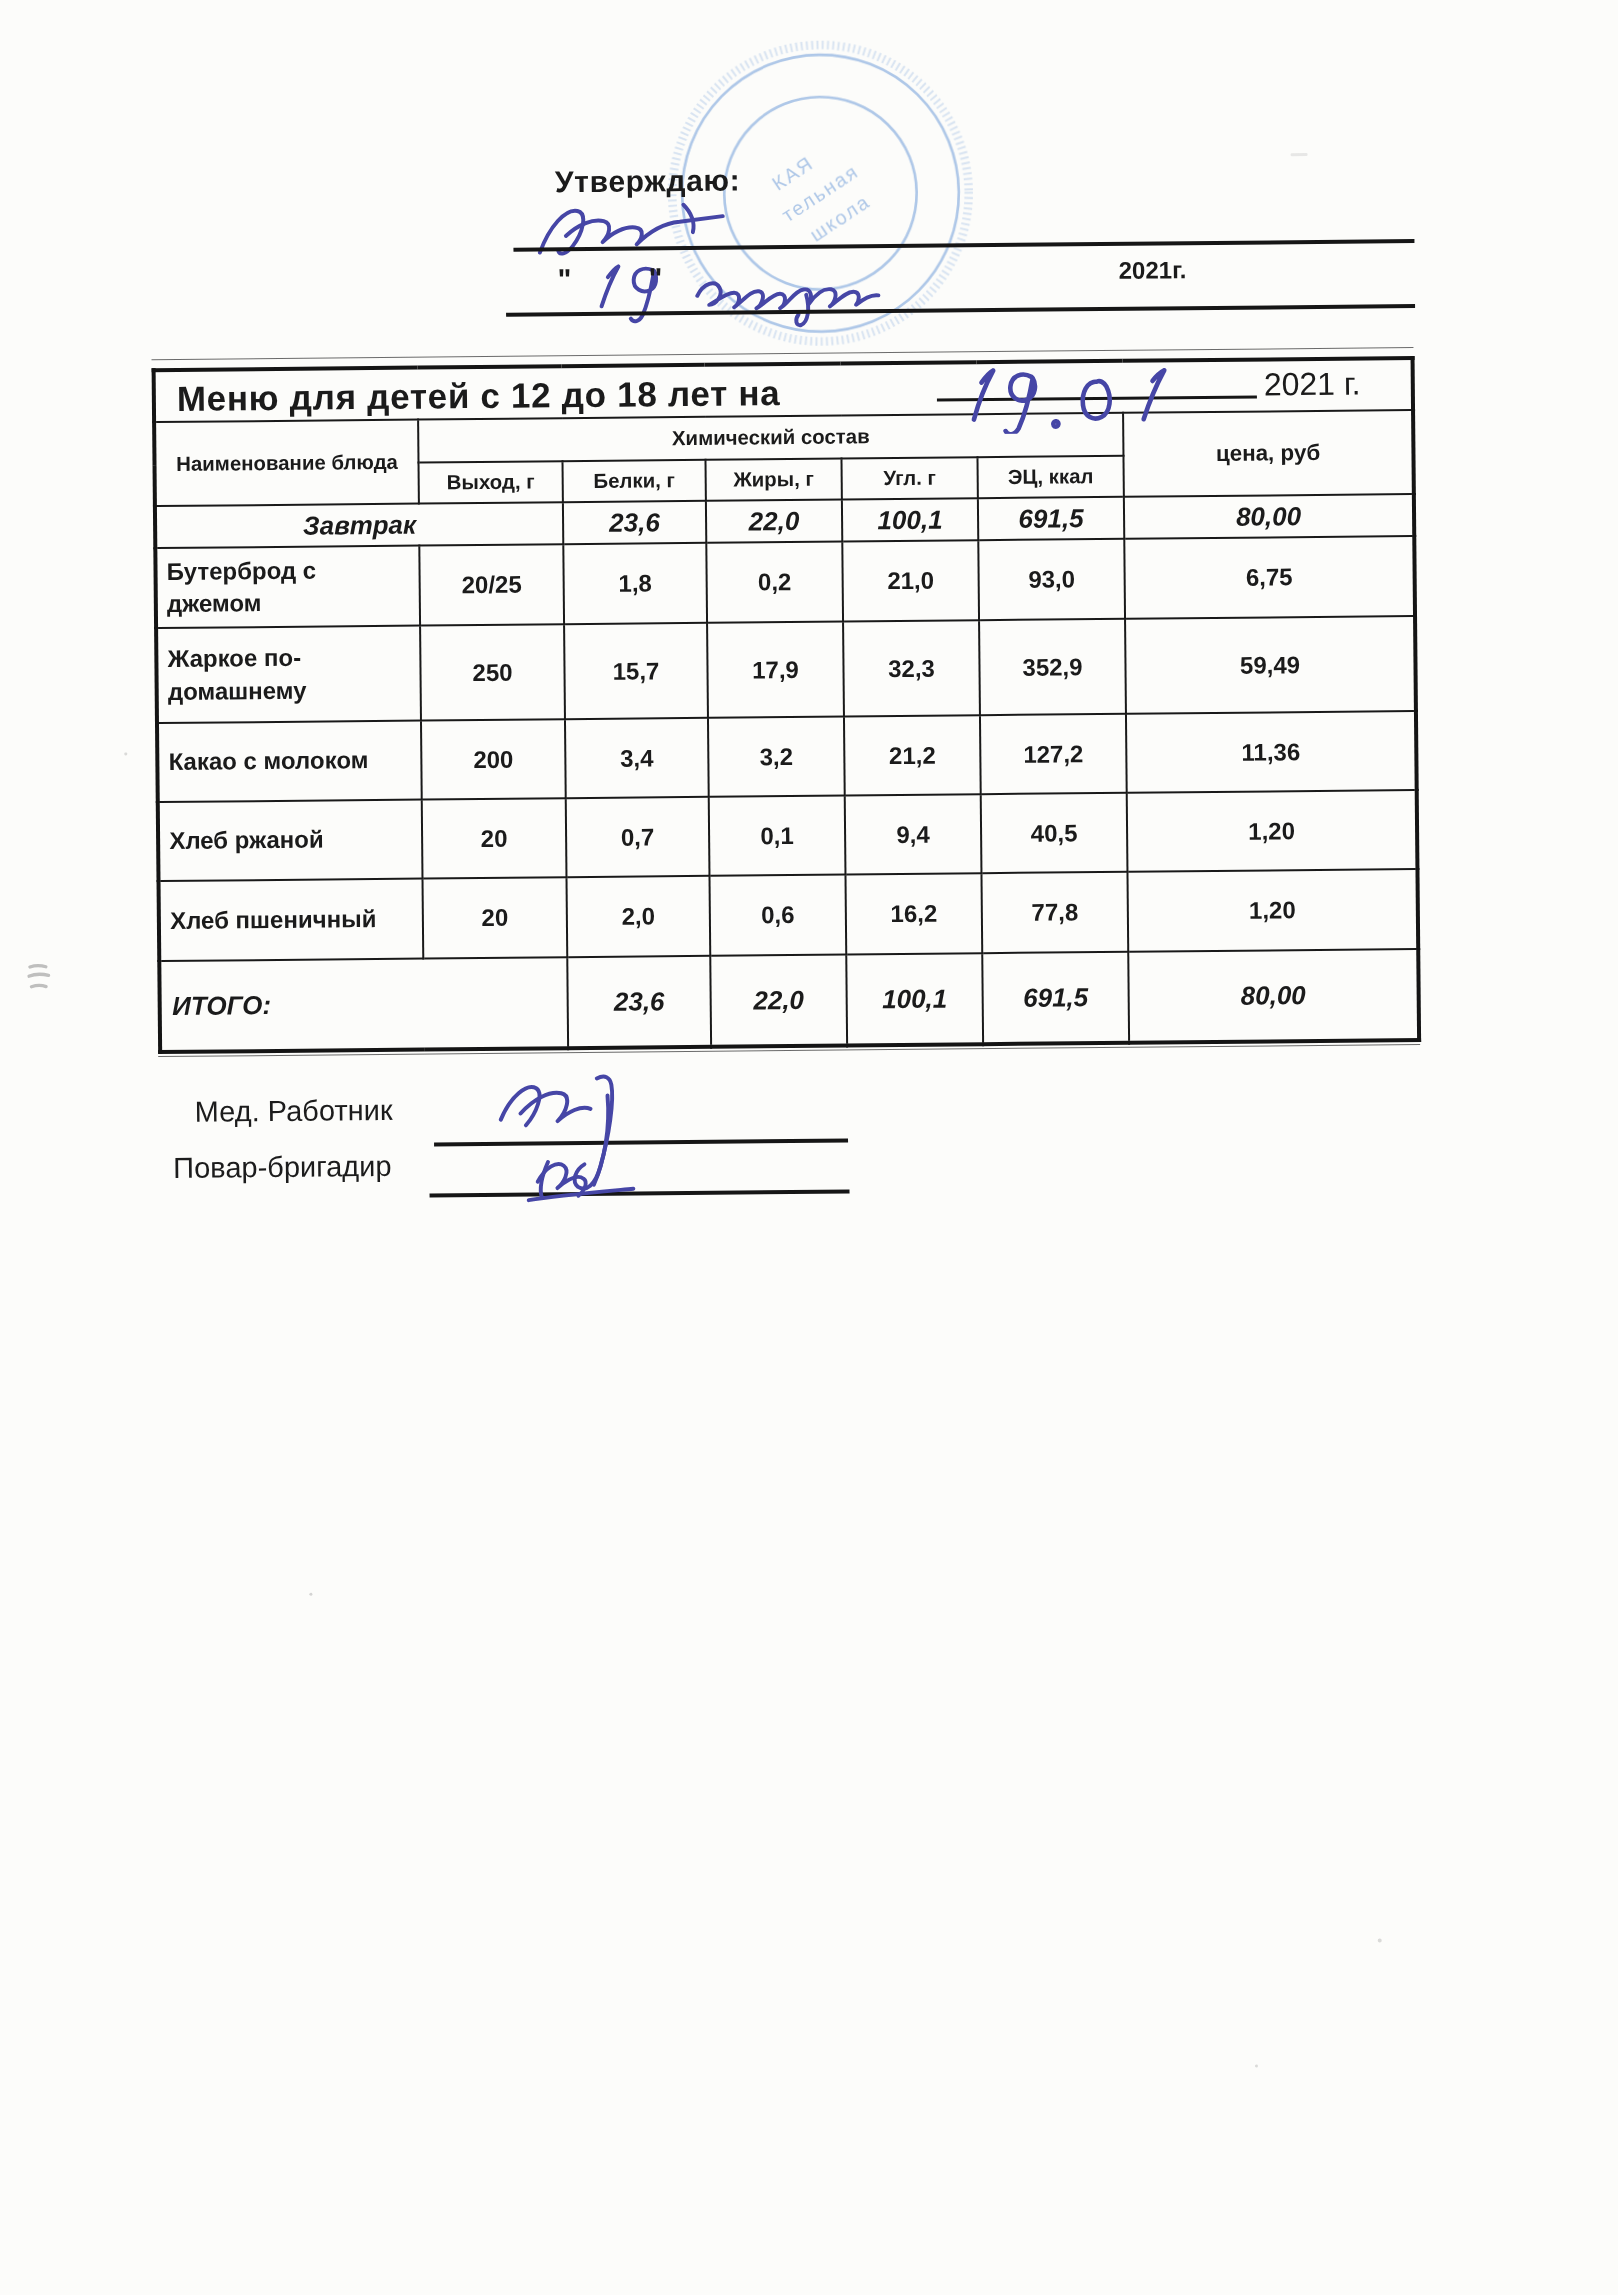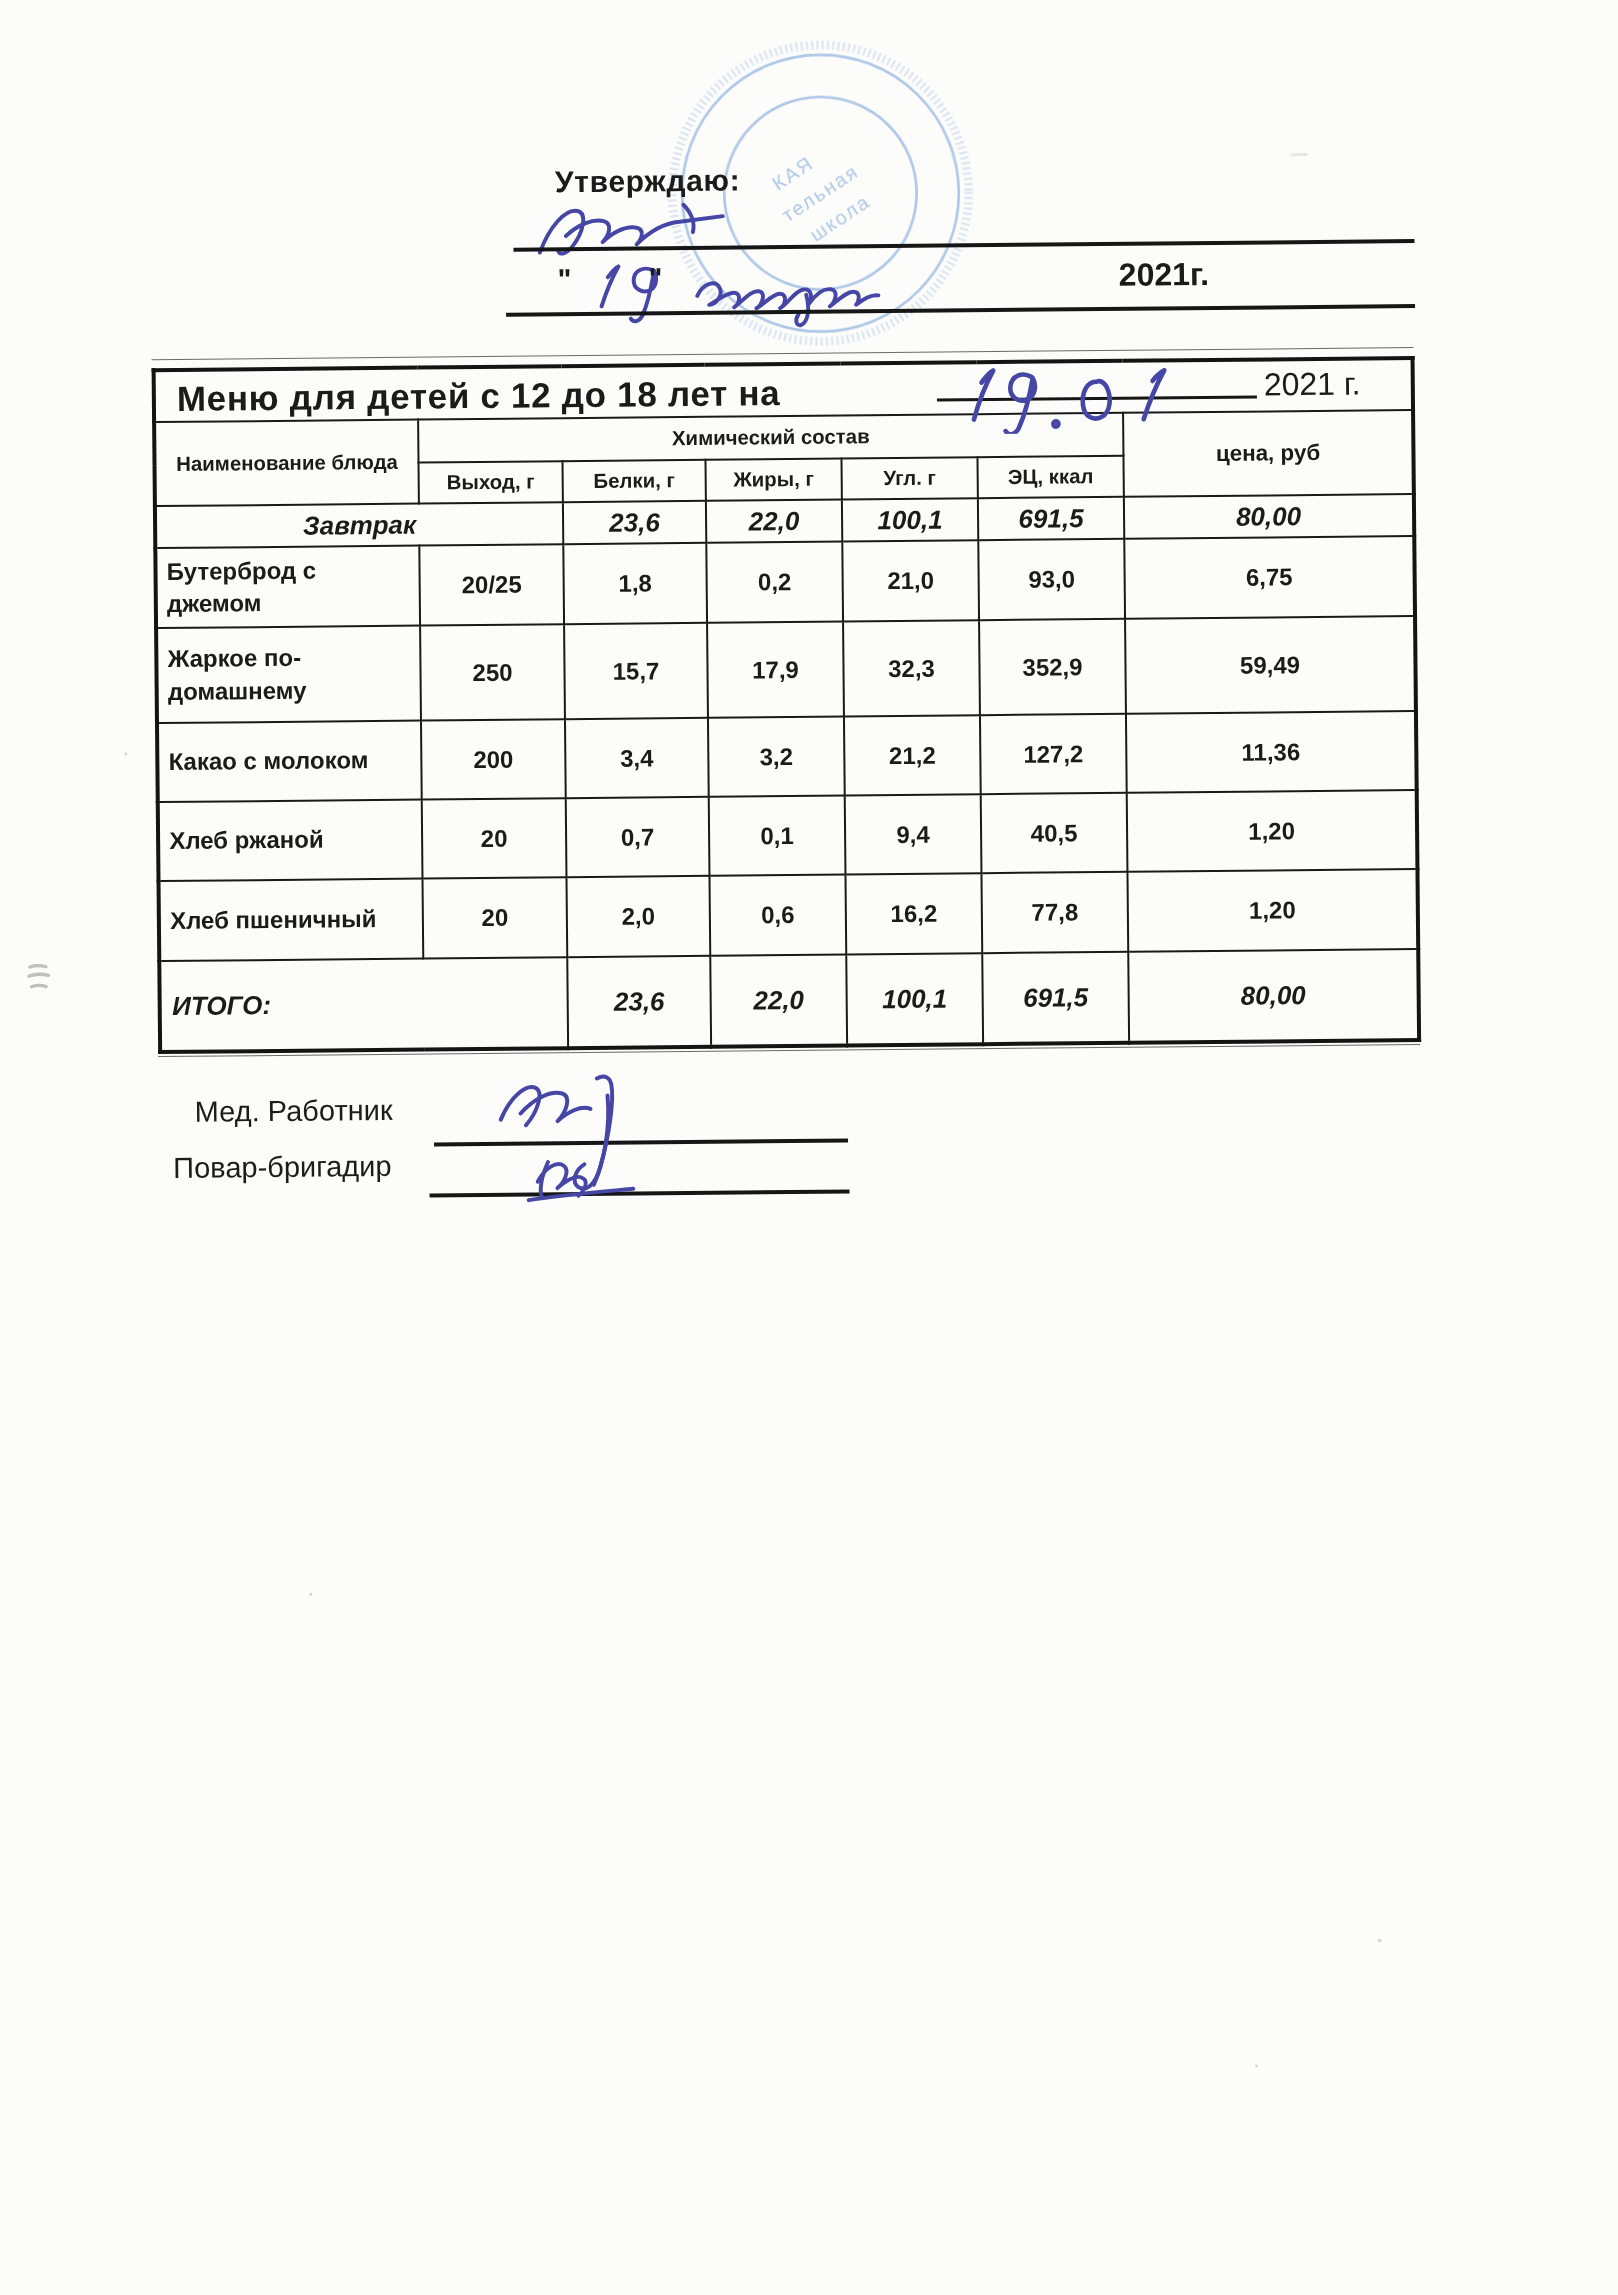--- a/index.html
+++ b/index.html
@@ -14,21 +14,21 @@
   .tilt{position:absolute;inset:0;transform:rotate(-0.55deg);transform-origin:791px 408px;}
 
   
   .approve-label{position:absolute;left:557px;top:163px;font-size:30px;font-weight:bold;letter-spacing:0.7px;}
   .sig-line{position:absolute;height:4px;background:#161616;}
   .line1{left:515px;top:245px;width:901px;}
   .line2{left:507px;top:310px;width:909px;}
   .quote{position:absolute;font-size:29px;font-weight:bold;}
   .q-open{left:559px;top:261px;}
   .q-close{left:650px;top:261px;}
-  .approve-year{position:absolute;left:1120px;top:260px;font-size:32px;font-weight:bold;}
+  .approve-year{position:absolute;left:1120px;top:260px;font-size:24px;font-weight:bold;}
 
   .ink{stroke:#4646a6;fill:none;stroke-linecap:round;stroke-linejoin:round;}
   .hand{position:absolute;}
 
   
   .stamp{position:absolute;left:638px;top:9.2px;opacity:.55;filter:blur(0.5px);mix-blend-mode:multiply;}
   .stamp *{fill:none;}
   .stamp .ring{stroke:#6d9bd8;}
   .stamp text{fill:#6d9bd8;stroke:none;font-family:"Liberation Sans",sans-serif;}
 

